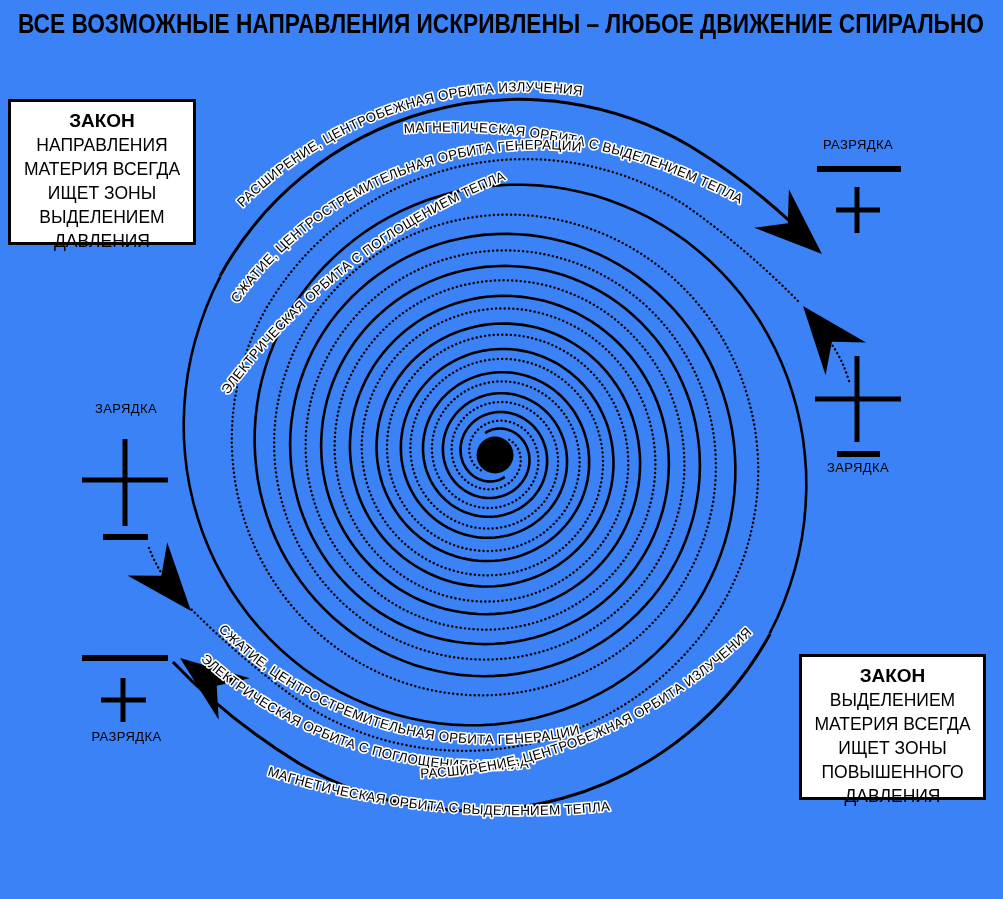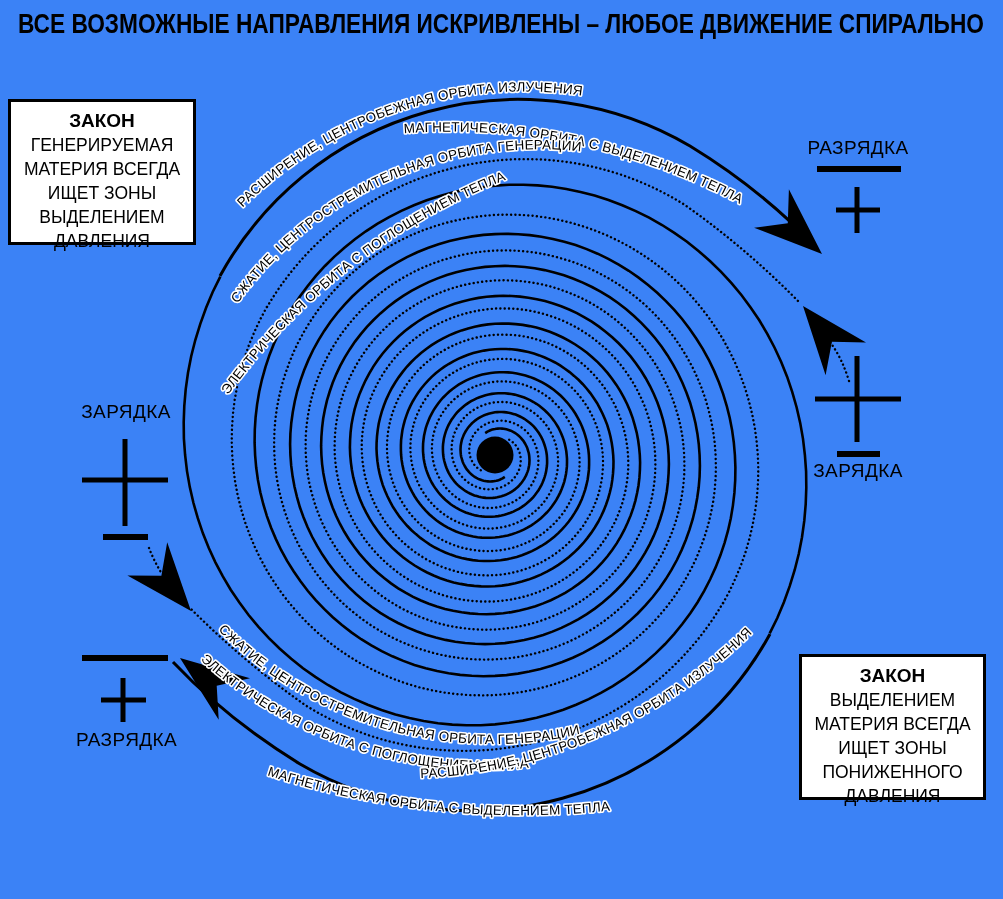--- a/index.html
+++ b/index.html
@@ -5,21 +5,21 @@
   html,body{margin:0;padding:0;background:#fff;}
   .stage{position:relative;width:1003px;height:899px;background:#3b82f6;color:#000;
          font-family:"Liberation Sans", sans-serif;overflow:hidden;}
   .stage svg{position:absolute;left:0;top:0;}
   .title-svg{font-weight:bold;font-size:28px;fill:#000;}
   .curve{font-size:13.5px;letter-spacing:0.2px;fill:#000;
          paint-order:stroke;stroke:#fff;stroke-width:3.2px;stroke-linejoin:round;}
   .lawbox{position:absolute;box-sizing:border-box;border:3px solid #000;background:#fff;
           text-align:center;font-size:17.5px;line-height:24px;padding-top:6px;}
   .lawbox .law-head{font-weight:bold;font-size:19px;line-height:25px;}
-  .terminal-label{position:absolute;font-size:19px;letter-spacing:0.4px;text-align:center;}
+  .terminal-label{position:absolute;font-size:13px;letter-spacing:0.4px;text-align:center;}
   .arc{fill:none;stroke:#000;stroke-width:2.6px;}
   .arc-thick{fill:none;stroke:#000;stroke-width:3px;}
   .dotted{fill:none;stroke:#000;stroke-width:2.4px;stroke-dasharray:0.1 4.2;stroke-linecap:round;}
   .sym{stroke:#000;stroke-width:5px;}
   .sym-long{stroke:#000;stroke-width:6px;}
   .dart{fill:#000;stroke:none;}
 </style>
 </head>
 <body>
 
@@ -105,33 +105,33 @@
     <text class="curve">
       <textPath href="#bp3" xlink:href="#bp3" startOffset="51.3%">РАСШИРЕНИЕ, ЦЕНТРОБЕЖНАЯ ОРБИТА ИЗЛУЧЕНИЯ</textPath>
     </text>
     <text class="curve">
       <textPath href="#bp4" xlink:href="#bp4" startOffset="40.1%">МАГНЕТИЧЕСКАЯ ОРБИТА С ВЫДЕЛЕНИЕМ ТЕПЛА</textPath>
     </text>
   </svg>
 
   <div class="lawbox" style="left:8px;top:99px;width:188px;height:146px;">
     <div class="law-head">ЗАКОН</div>
-    <div>ГЕНЕРИРУЕМАЯ</div>
+    <div>НАПРАВЛЕНИЯ</div>
     <div>МАТЕРИЯ ВСЕГДА</div>
     <div>ИЩЕТ ЗОНЫ</div>
     <div>ВЫДЕЛЕНИЕМ</div>
     <div>ДАВЛЕНИЯ</div>
   </div>
 
   <div class="lawbox" style="left:799px;top:654px;width:187px;height:146px;">
     <div class="law-head">ЗАКОН</div>
     <div>ВЫДЕЛЕНИЕМ</div>
     <div>МАТЕРИЯ ВСЕГДА</div>
     <div>ИЩЕТ ЗОНЫ</div>
-    <div>ПОНИЖЕННОГО</div>
+    <div>ПОВЫШЕННОГО</div>
     <div>ДАВЛЕНИЯ</div>
   </div>
 
   <div class="terminal-label" style="left:56px;top:401px;width:140px;">ЗАРЯДКА</div>
   <div class="terminal-label" style="left:54px;top:729px;width:145px;">РАЗРЯДКА</div>
   <div class="terminal-label" style="left:788px;top:137px;width:140px;">РАЗРЯДКА</div>
   <div class="terminal-label" style="left:788px;top:460px;width:140px;">ЗАРЯДКА</div>
 </div>
 
 </body></html>

